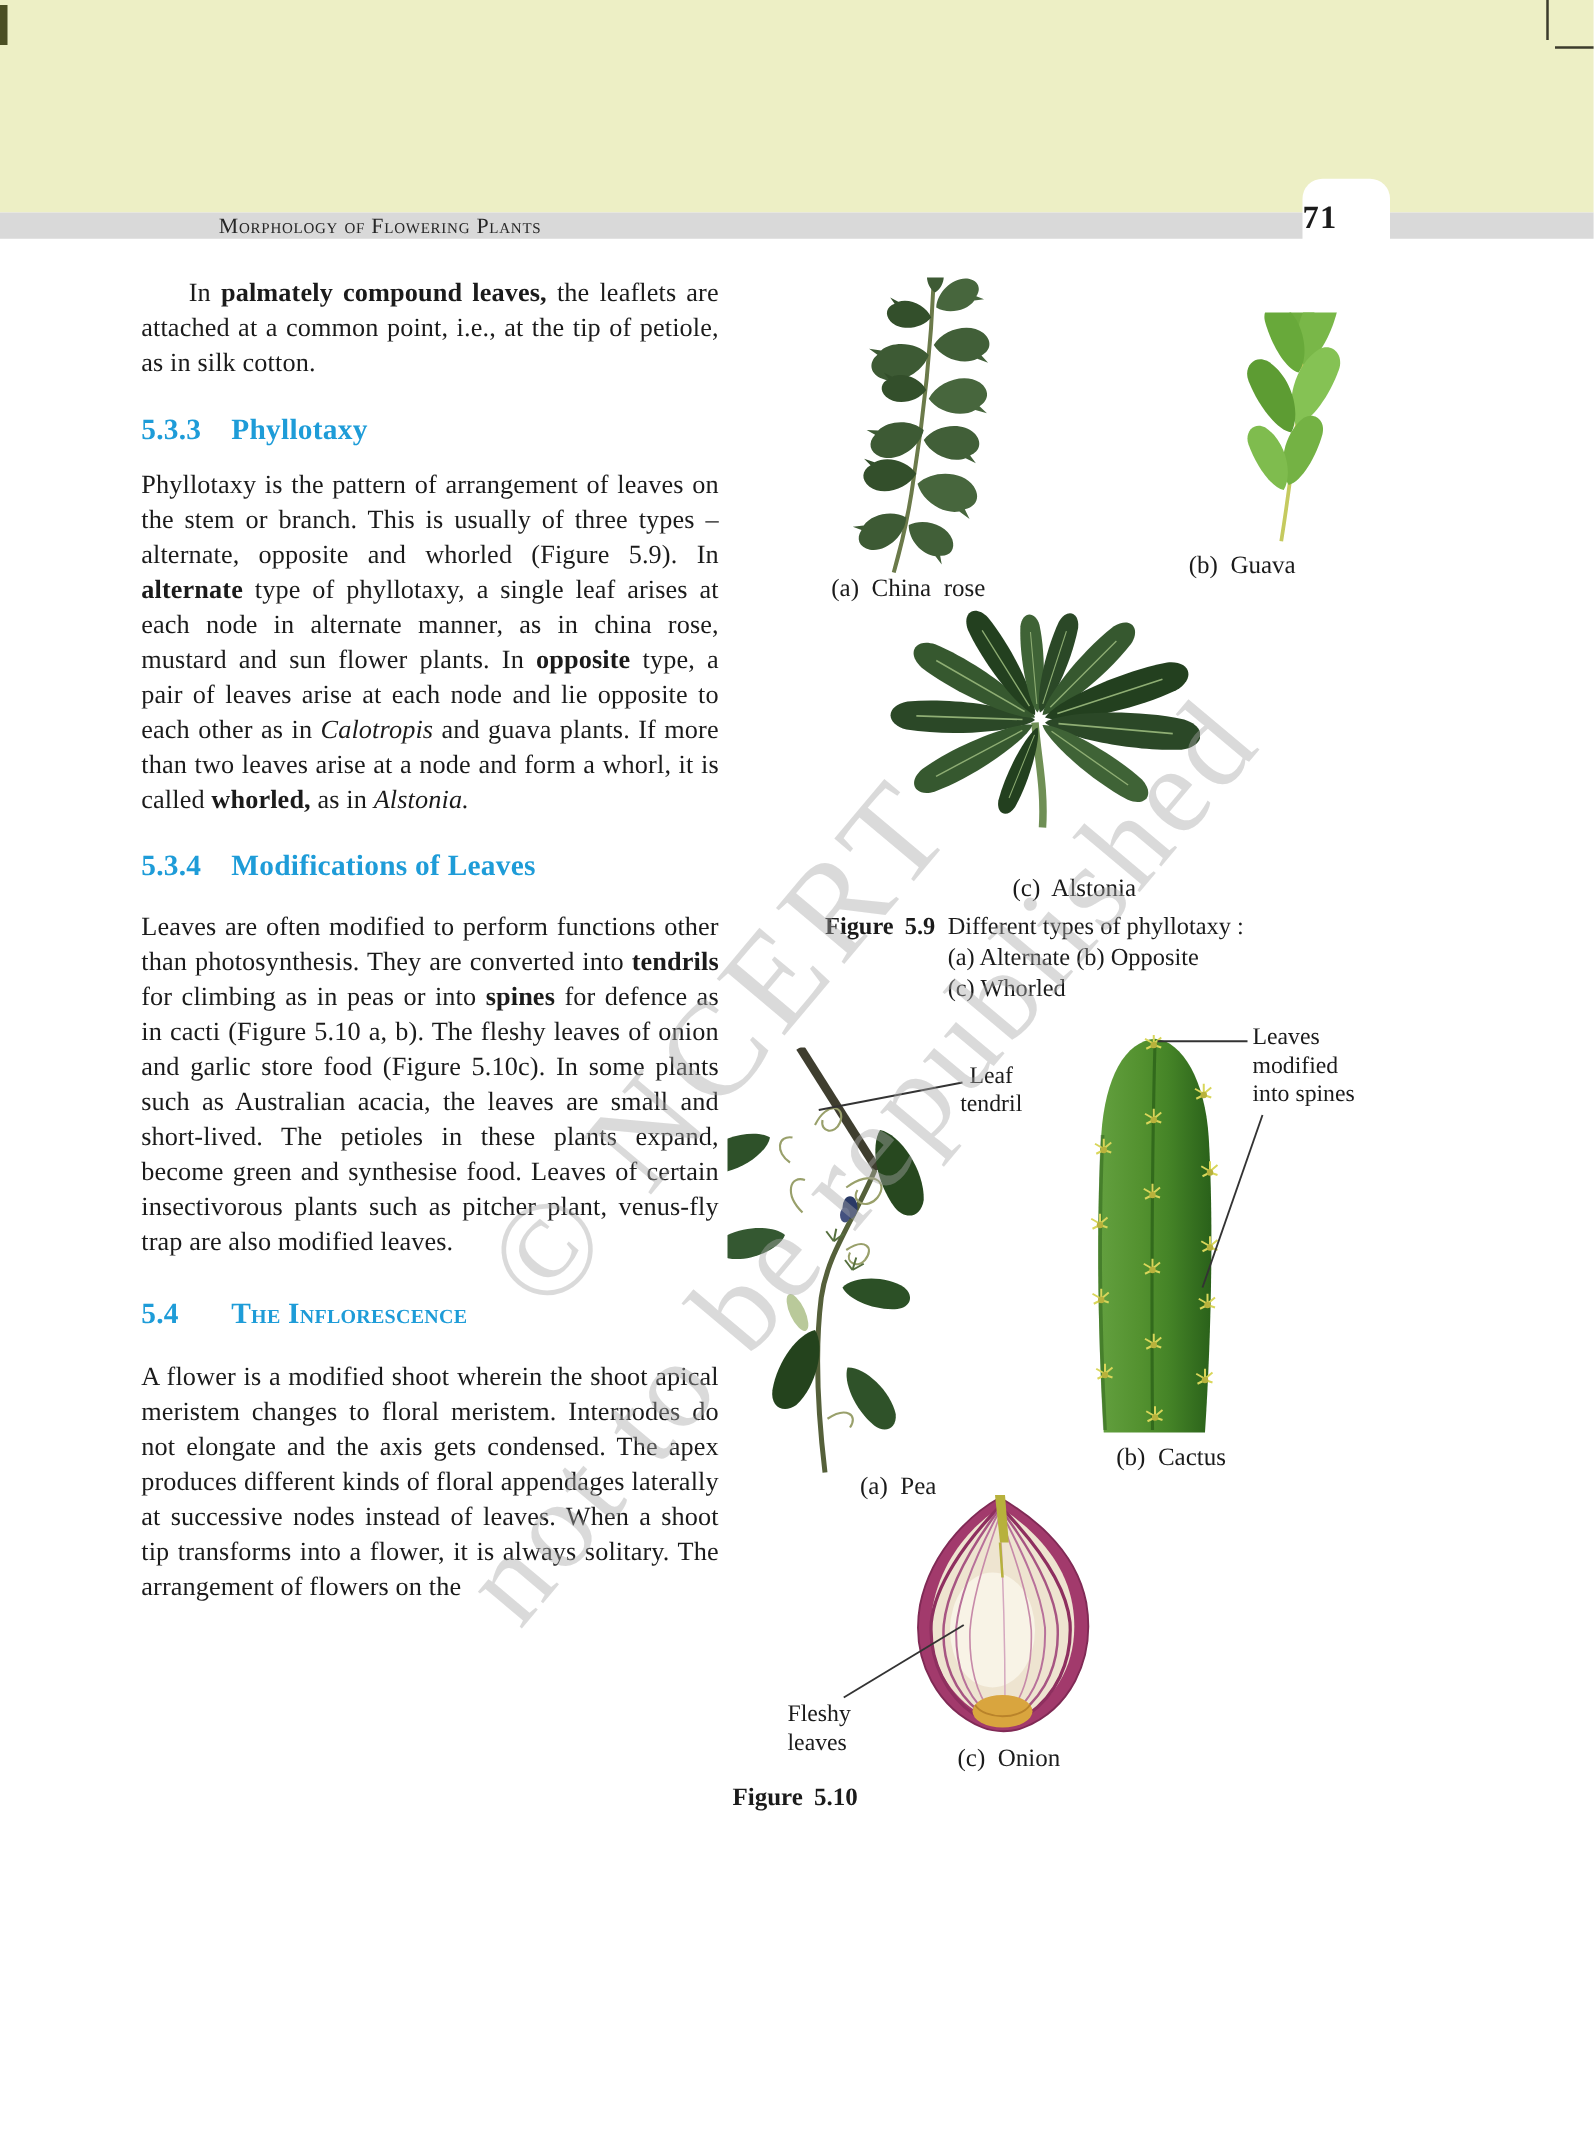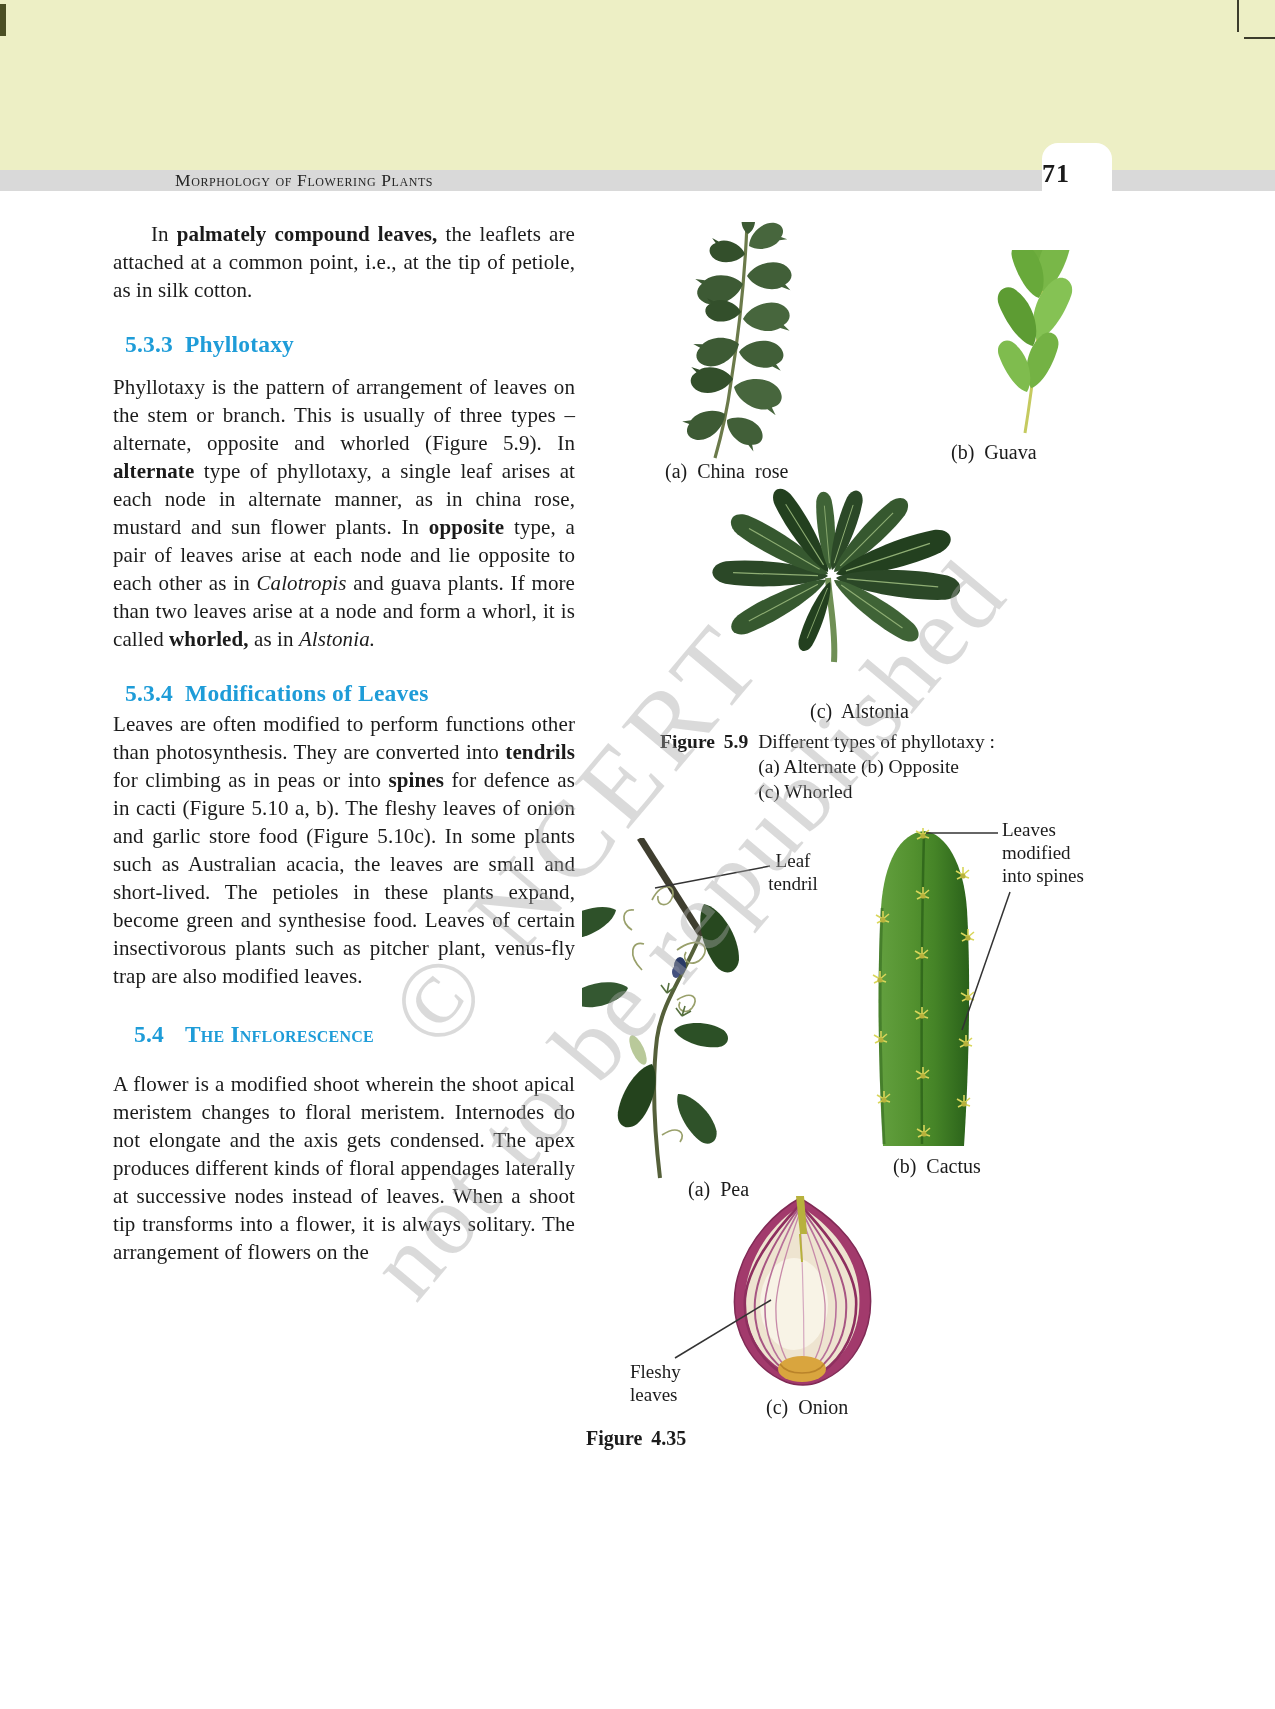--- a/index.html
+++ b/index.html
@@ -25,23 +25,23 @@
         display:flex;flex-direction:column;align-items:center;justify-content:center;
         transform:rotate(-50deg);pointer-events:none;opacity:.42;color:#a9a9a9;}
   .watermark .wline1{font-size:108px;letter-spacing:8px;}
   .watermark .wline2{font-size:100px;letter-spacing:4px;margin-top:26px;white-space:nowrap;}
   
   .left-col{position:absolute;left:113px;top:220px;width:462px;z-index:2;}
   .body{font-size:21px;line-height:28px;text-align:justify;margin:0;letter-spacing:.1px;}
   .indent{text-indent:38px;}
   .b{font-weight:700;} .i{font-style:italic;}
   h3.sec{margin:0;color:#1e9cd8;font-size:23.5px;font-weight:700;letter-spacing:.2px;}
-  h3.sec .hnum{display:inline-block;min-width:72px;text-align:center;}
+  h3.sec .hnum{display:inline-block;min-width:72px;}
   h3.m1{margin-top:27px;margin-bottom:15px;}
-  h3.m2{margin-top:27px;margin-bottom:3px;}
+  h3.m2{margin-top:27px;margin-bottom:20px;}
   h3.m3{margin-top:31px;margin-bottom:22px;}
   h3.sc .ht{font-variant:small-caps;}
   
   .fig{position:absolute;z-index:1;}
   .img-label{position:absolute;font-size:20px;word-spacing:5px;z-index:2;white-space:nowrap;}
   .anno{position:absolute;font-size:19px;line-height:23px;z-index:2;}
   .anno.center{text-align:center;}
   .pointer{position:absolute;z-index:2;}
   .caption{position:absolute;display:flex;gap:10px;font-size:19.5px;line-height:25px;z-index:2;}
   .cap-label{font-weight:700;white-space:nowrap;word-spacing:4px;}
@@ -263,20 +263,20 @@
 
   <div class="anno" style="left:630px;top:1360px;width:70px">
     <div>Fleshy</div>
     <div>leaves</div>
   </div>
   <svg class="pointer" style="left:670px;top:1294px" width="106" height="70">
     <line x1="5" y1="64" x2="101" y2="6" stroke="#333" stroke-width="1.5"></line>
   </svg>
 
   <div class="caption f510" style="left:586px;top:1424px">
-    <span class="cap-label">Figure 4.35</span>
+    <span class="cap-label">Figure 5.10</span>
   </div>
 
   <div class="bottom-band">
     <span>2020-21</span>
   </div>
 
 </div>
 
 </body></html>

